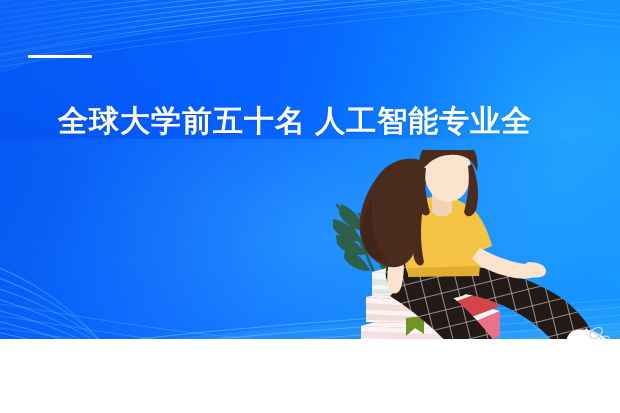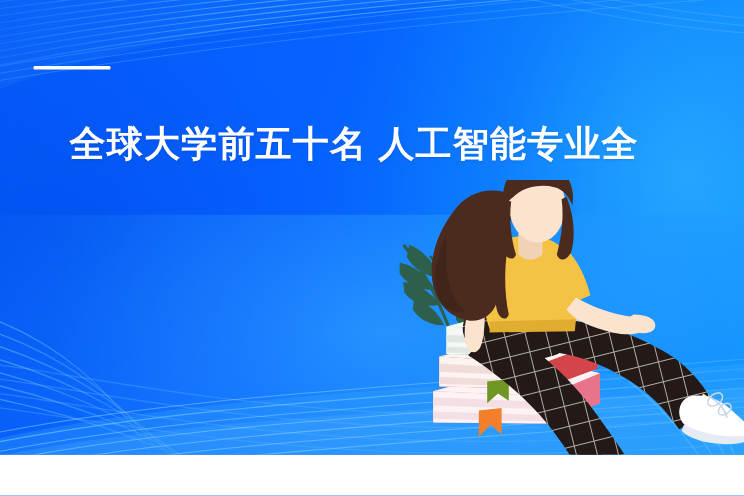--- a/index.html
+++ b/index.html
@@ -1,20 +1,20 @@
 <!DOCTYPE html>
 <html><head>
 <meta charset="utf-8">
 <style>
   html,body{margin:0;padding:0;background:#fff;}
   body{font-family:"Liberation Sans","DejaVu Sans",sans-serif;}
 
   #banner{
     position:relative;
-    width:620px;height:379px;
+    width:620px;height:339px;
     overflow:hidden;
     background:#0663ff;
   }
 
   
   .bg-base{
     position:absolute;inset:0;
     background:linear-gradient(105deg,#0559f7 0%,#0663ff 42%,#0a7dfd 72%,#0f9bff 100%);
   }
   .bg-glow-right{

